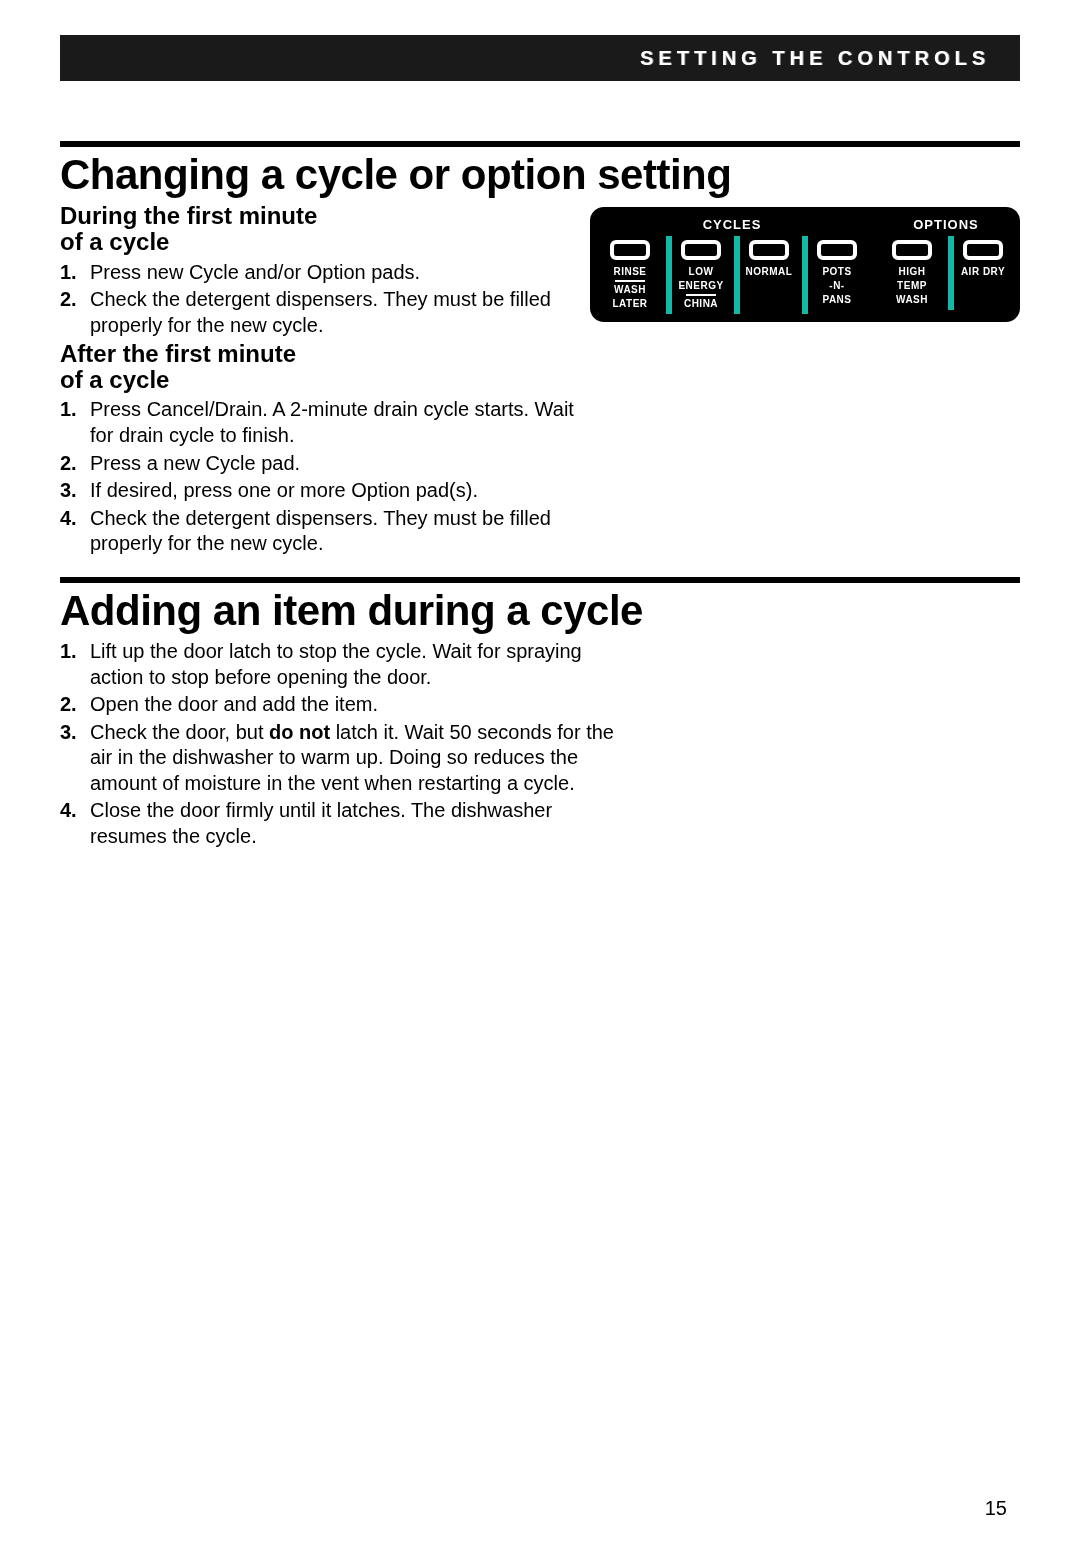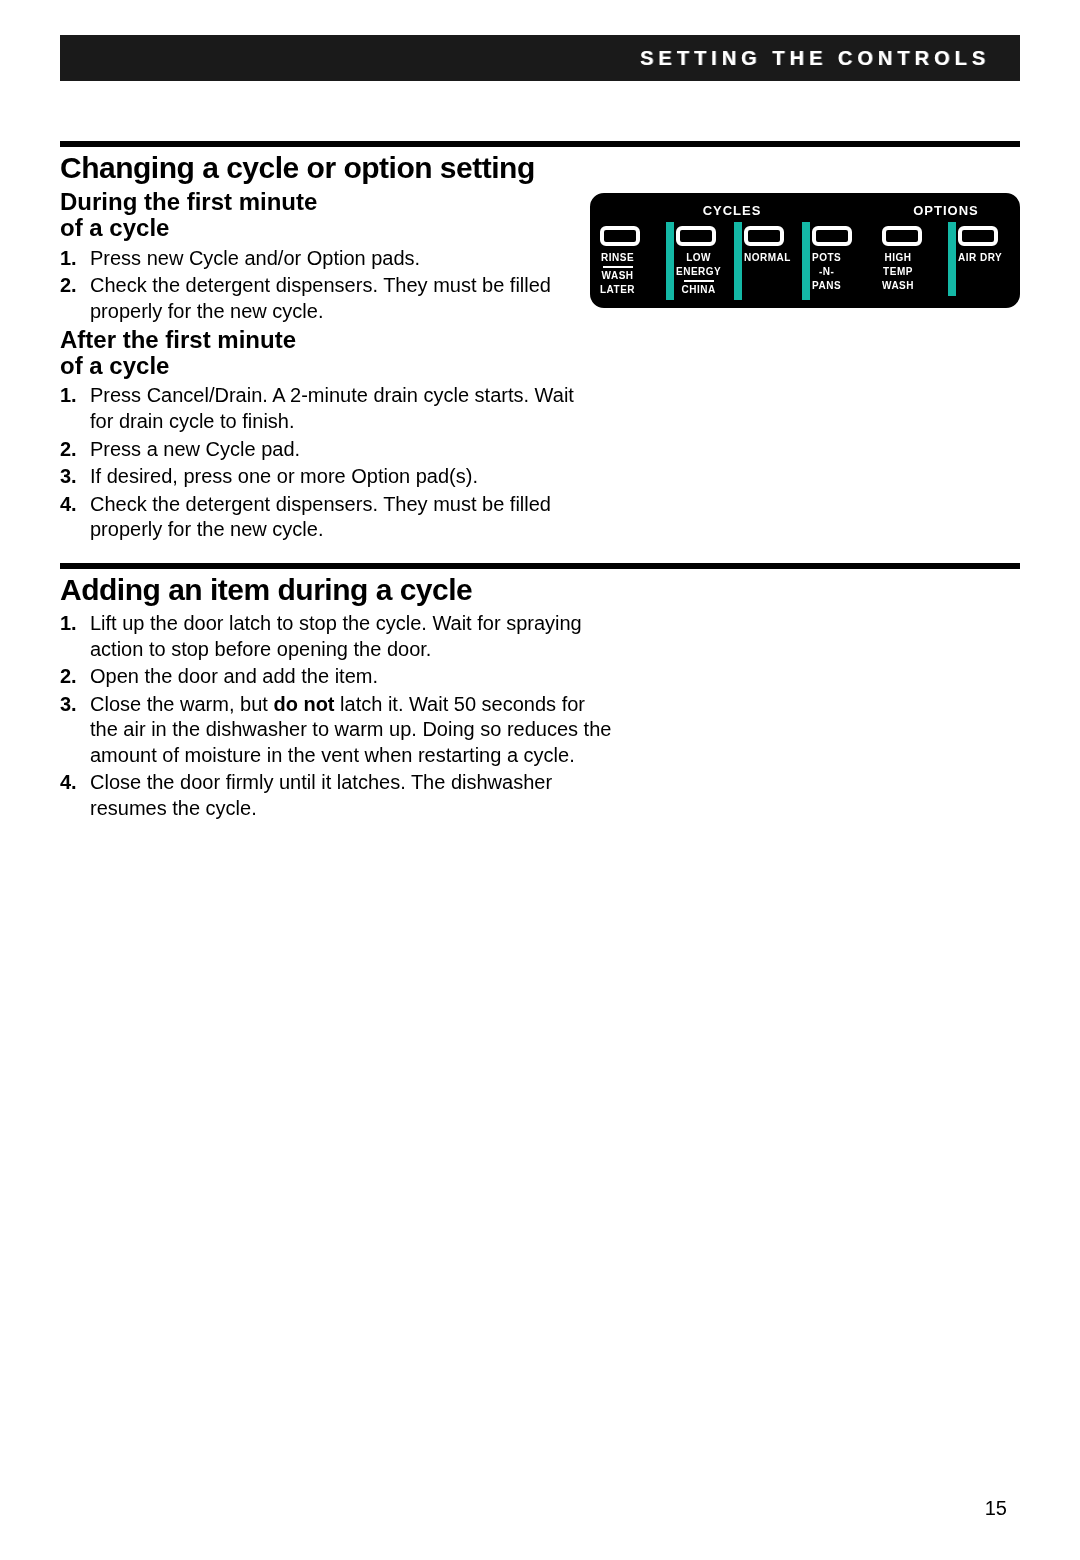--- a/index.html
+++ b/index.html
@@ -27,21 +27,21 @@
   .hr-thick {
     height: 6px;
     background: #000;
     margin-top: 60px;
     margin-bottom: 0;
   }
 
   h1 {
     font-family: Arial, Helvetica, sans-serif;
     font-weight: 900;
-    font-size: 30px;
+    font-size: 42px;
     letter-spacing: -0.5px;
     margin-top: 4px;
   }
 
   h2 {
     font-family: Arial, Helvetica, sans-serif;
     font-weight: 900;
     font-size: 24px;
     margin-top: 4px;
     line-height: 1.1;
@@ -96,26 +96,26 @@
     letter-spacing: 1px;
     padding: 2px 0 4px 0;
   }
   .pads-row {
     display: flex;
     gap: 4px;
   }
   .pad-col {
     display: flex;
     flex-direction: column;
-    align-items: flex-start;
+    align-items: center;
     justify-content: flex-start;
     width: 64px;
     padding: 4px 2px 4px 2px;
   }
-  .pad-col + .pad-col { border-left: 8px solid #14b8a6; }
+  .pad-col + .pad-col { border-left: 6px solid #14b8a6; }
   .pad-shape {
     width: 40px;
     height: 20px;
     border: 4px solid #fff;
     border-radius: 6px;
     margin-bottom: 6px;
   }
   .pad-label {
     color: #fff;
     font-weight: 900;
@@ -247,21 +247,21 @@
         <span class="num">1.</span>
         <span class="txt">Lift up the door latch to stop the cycle. Wait for spraying action to stop before opening the door.</span>
       </li>
       <li>
         <span class="num">2.</span>
         <span class="txt">Open the door and add the item.</span>
       </li>
       <li>
         <span class="num">3.</span>
         <span class="txt">
-          <span>Close the warm, but </span><strong>do not</strong><span> latch it. Wait 50 seconds for the air in the dishwasher to warm up. Doing so reduces the amount of moisture in the vent when restarting a cycle.</span>
+          <span>Check the door, but </span><strong>do not</strong><span> latch it. Wait 50 seconds for the air in the dishwasher to warm up. Doing so reduces the amount of moisture in the vent when restarting a cycle.</span>
         </span>
       </li>
       <li>
         <span class="num">4.</span>
         <span class="txt">Close the door firmly until it latches. The dishwasher resumes the cycle.</span>
       </li>
     </ol>
   </div>
   <div class="right-col"></div>
 </div>

